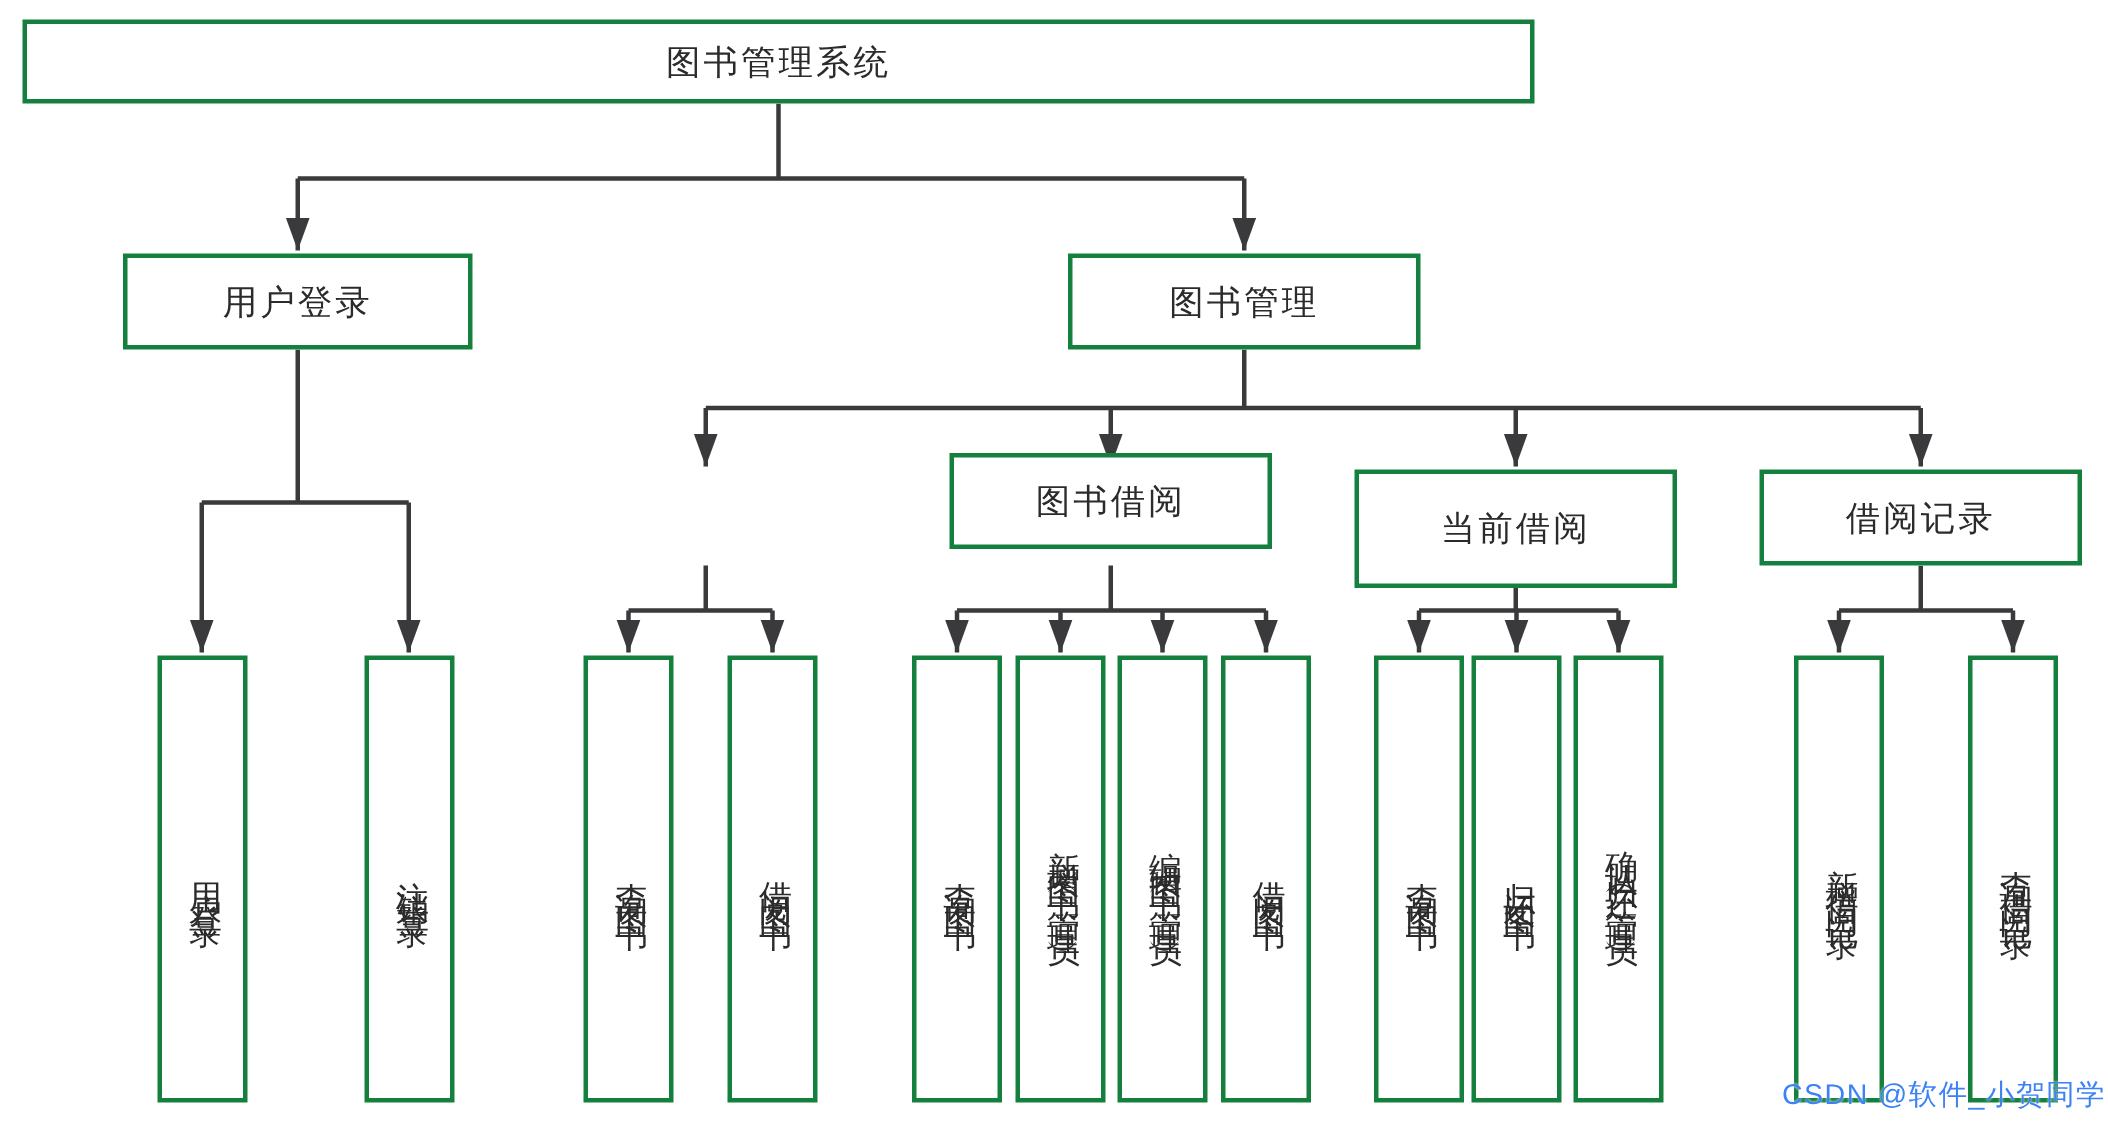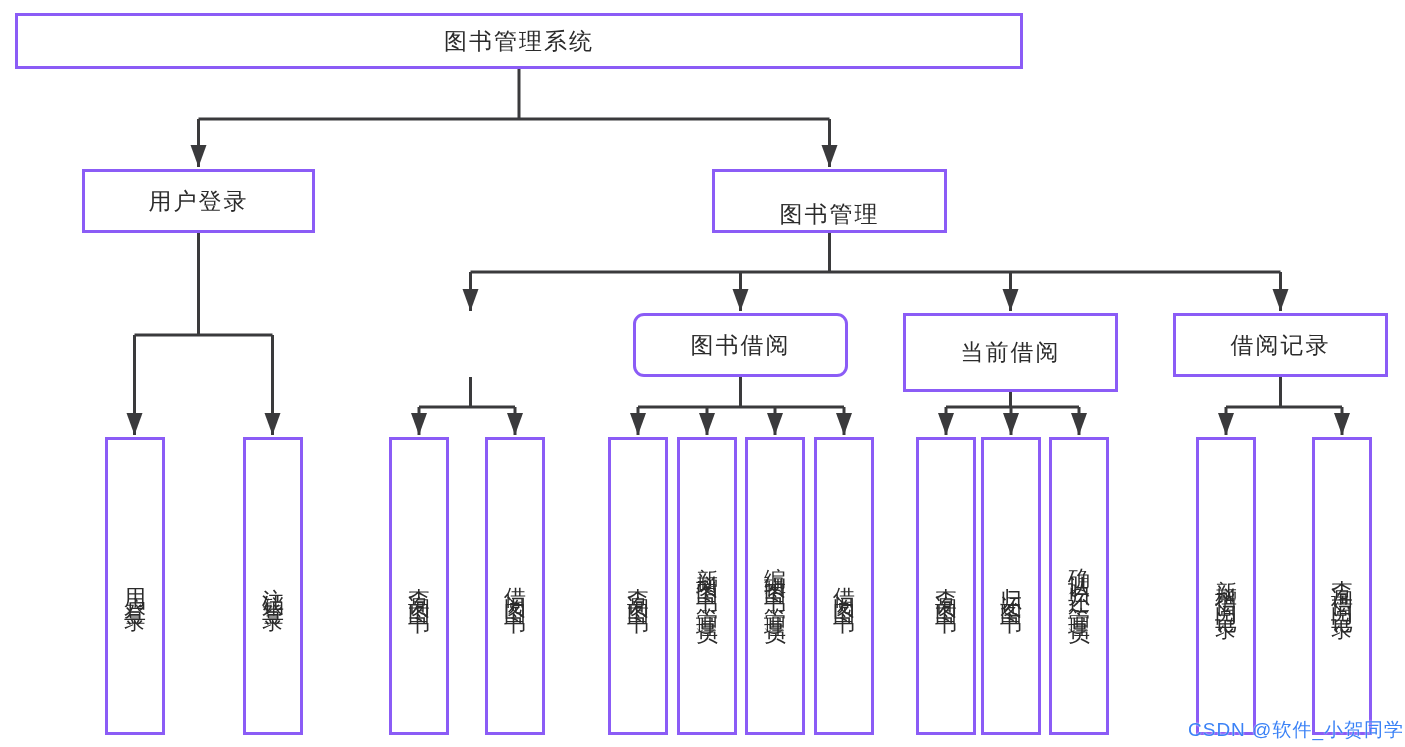--- a/index.html
+++ b/index.html
@@ -6,27 +6,28 @@
   .canvas{
     position:relative;
     width:1405px;height:747px;
     background:#ffffff;
     font-family:"Liberation Sans", sans-serif;
     overflow:hidden;
   }
   .node{
     position:absolute;
     box-sizing:border-box;
-    border:3px solid #8b5cf6;
+    border:3px solid #15803d;
     background:#ffffff;
     display:flex;align-items:center;justify-content:center;
     color:#2b2b2b;
     font-size:23px;
     letter-spacing:2px;
     z-index:2;
+    font-family:Liberation Mono, monospace;
   }
   .leaf{
     font-size:22px;
     letter-spacing:0;
   }
   .vlabel{
     writing-mode:vertical-rl;
     text-orientation:mixed;
     letter-spacing:8px;
     line-height:1;
@@ -96,25 +97,25 @@
     <line x1="1342" y1="407" x2="1342" y2="435" stroke="#3a3a3c" stroke-width="3" marker-end="url(#arr)"></line>
   </svg>
 
   <div class="node" style="left:15px;top:13px;width:1008px;height:56px;">
     <span>图书管理系统</span>
   </div>
 
   <div class="node" style="left:82px;top:169px;width:233px;height:64px;">
     <span>用户登录</span>
   </div>
-  <div class="node" style="left:712px;top:169px;width:235px;height:64px;align-items:flex-end;">
+  <div class="node" style="left:712px;top:169px;width:235px;height:64px;">
     <span>图书管理</span>
   </div>
 
-  <div class="node" style="left:633px;top:313px;width:215px;height:64px;border-radius:11px;">
+  <div class="node" style="left:633px;top:302px;width:215px;height:64px;">
     <span>图书借阅</span>
   </div>
   <div class="node" style="left:903px;top:313px;width:215px;height:79px;">
     <span>当前借阅</span>
   </div>
   <div class="node" style="left:1173px;top:313px;width:215px;height:64px;">
     <span>借阅记录</span>
   </div>
 
   <div class="node leaf" style="left:105px;top:437px;width:60px;height:298px;">

